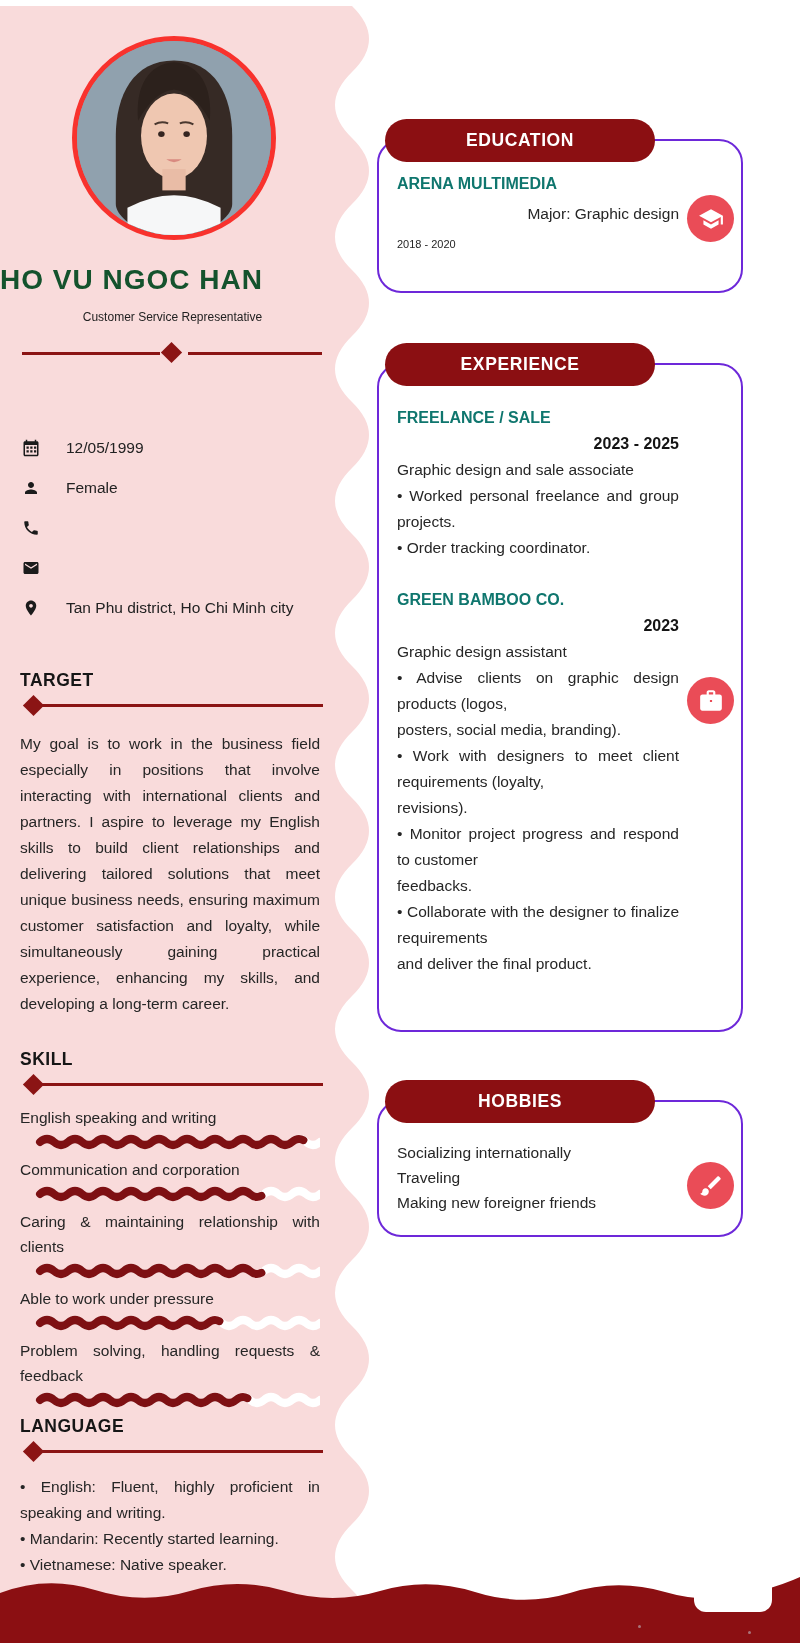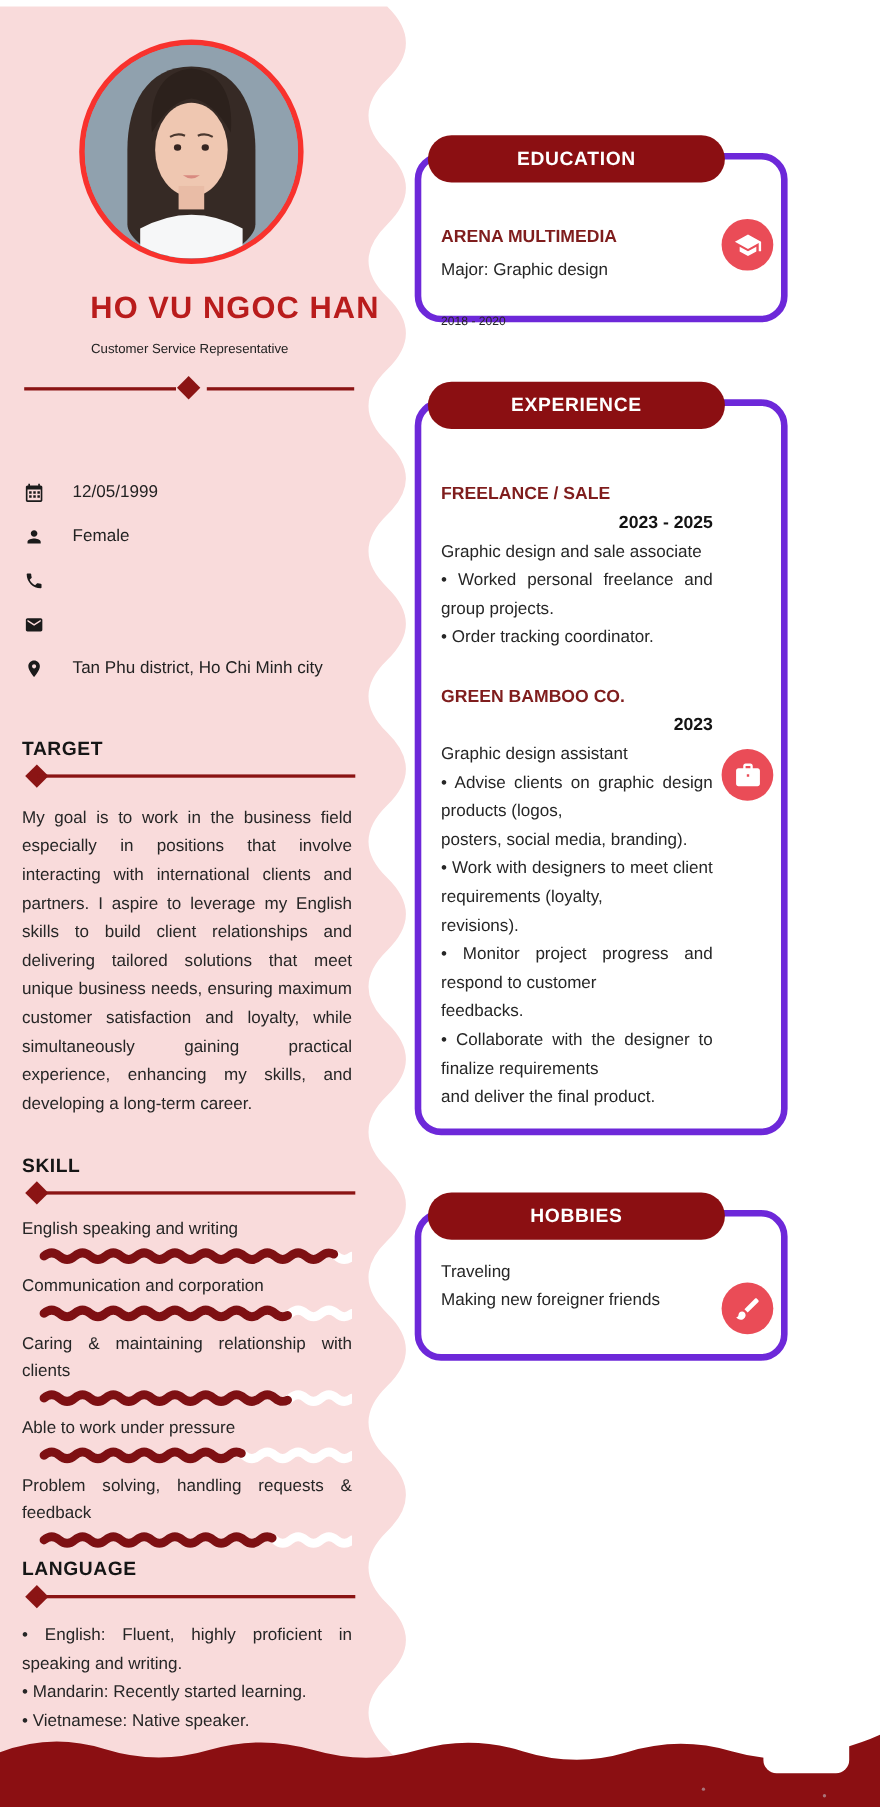--- a/index.html
+++ b/index.html
@@ -20,22 +20,22 @@
 
   .photo-ring {
     position:absolute; left:72px; top:36px;
     width:204px; height:204px; border-radius:50%;
     border:5px solid #F8322D; overflow:hidden; background:#90A1AE;
   }
   .photo-ring svg { display:block; width:100%; height:100%; }
 
   .name {
     position:absolute; left:0; top:264px; width:345px;
-    text-align:right; font-size:28px; font-weight:bold;
-    letter-spacing:1px; color:#b91c1c;
+    text-align:left; font-size:28px; font-weight:bold;
+    letter-spacing:1px; color:#14532d;
   }
   .job-title {
     position:absolute; left:0; top:310px; width:345px;
     text-align:center; font-size:12px; color:#222;
   }
   .title-divider { position:absolute; left:22px; top:345px; width:300px; height:16px; }
   .title-divider .line { position:absolute; top:7px; height:3px; background:#8B1414; }
   .title-divider .line.l { left:0; width:138px; }
   .title-divider .line.r { right:0; width:134px; }
   .title-divider .diamond {
@@ -62,47 +62,47 @@
   .lang-list { margin-top:14px; }
   .lang-item { font-size:15.5px; line-height:26px; text-align:justify; color:#262626; width:300px; }
 
   .skill-list { margin-top:12px; }
   .skill-label { font-size:15.5px; line-height:25px; text-align:justify; width:300px; color:#262626; }
   .skill-bar { margin:4px 0 7px 15px; width:285px; height:16px; }
   .skill-bar svg { display:block; width:285px; height:16px; }
 
   
   .box {
-    position:absolute; left:377px; width:339px;
-    border:6px solid #6d28d9; border-radius:24px;
+    position:absolute; left:377px; width:366px;
+    border:2px solid #6d28d9; border-radius:24px;
     background:transparent; z-index:4;
   }
   .pill {
     position:absolute; left:6px; top:-22px; width:270px; height:43px;
     background:#8B0F12; border-radius:22px;
     color:#ffffff; font-size:17.5px; font-weight:bold; letter-spacing:.6px;
     display:flex; align-items:center; justify-content:center;
   }
   .box-icon {
     position:absolute; right:7px; width:47px; height:47px; border-radius:50%;
     background:#EA4C57; display:flex; align-items:center; justify-content:center;
   }
   .box-icon svg { width:26px; height:26px; fill:#ffffff; }
 
   .box-content { padding:0 62px 0 18px; }
-  .org-name { font-size:16px; font-weight:bold; color:#7f1d1d; line-height:26px;margin-top:28px; }
+  .org-name { font-size:16px; font-weight:bold; color:#0f766e; line-height:26px; }
   .entry-period { font-size:16px; font-weight:bold; color:#141414; text-align:right; line-height:26px; }
   .entry-role { font-size:15.5px; color:#262626; line-height:26px; }
   .bullet { font-size:15.5px; color:#262626; line-height:26px; text-align:justify; white-space:pre-line; }
   .hobby-item { font-size:15.5px; color:#262626; line-height:25px; }
 
   #education-box { top:139px; height:154px; }
   #education-box .box-content { padding-top:30px; }
   #education-box .org-name { margin-bottom:4px; }
-  #education-box .edu-major { font-size:15.5px; color:#262626; line-height:26px; margin-bottom:20px; }
+  #education-box .edu-major { font-size:15.5px; color:#262626; line-height:26px; margin-bottom:4px;text-align:right; }
   #education-box .edu-period { font-size:11px; color:#262626; line-height:26px; }
   #education-box .box-icon { top:54px; }
 
   #experience-box { top:363px; height:669px; }
   #experience-box .box-content { padding-top:40px; }
   #experience-box .box-icon { top:312px; }
   .exp-entry.second { margin-top:26px; }
 
   #hobbies-box { top:1100px; height:137px; }
   #hobbies-box .box-content { padding-top:38px; }
@@ -330,20 +330,21 @@
   </div>
 
   <div class="box" id="hobbies-box">
     <div class="pill">HOBBIES</div>
     <div class="box-icon">
       <svg viewBox="0 0 24 24">
           <path d="M7 14c-1.66 0-3 1.34-3 3 0 1.31-1.16 2-2 2 .92 1.22 2.49 2 4 2 2.21 0 4-1.79 4-4 0-1.66-1.34-3-3-3zm13.71-9.37l-1.34-1.34c-.39-.39-1.02-.39-1.41 0L9 12.25 11.75 15l8.96-8.96c.39-.39.39-1.02 0-1.41z"></path>
         </svg>
     </div>
     <div class="box-content">
+      <div class="hobby-item">Socializing internationally</div>
       <div class="hobby-item">Traveling</div>
       <div class="hobby-item">Making new foreigner friends</div>
     </div>
   </div>
 
   <div class="footer">
     <svg viewBox="0 0 800 80" preserveAspectRatio="none">
       <path fill="#8B0F12" d="M0,30
         q47,-18 95,-3 q48,15 95,1 q47,-14 95,0 q48,14 95,0
         q47,-14 95,1 q48,15 95,1 q47,-15 95,-1 q48,14 95,-1

